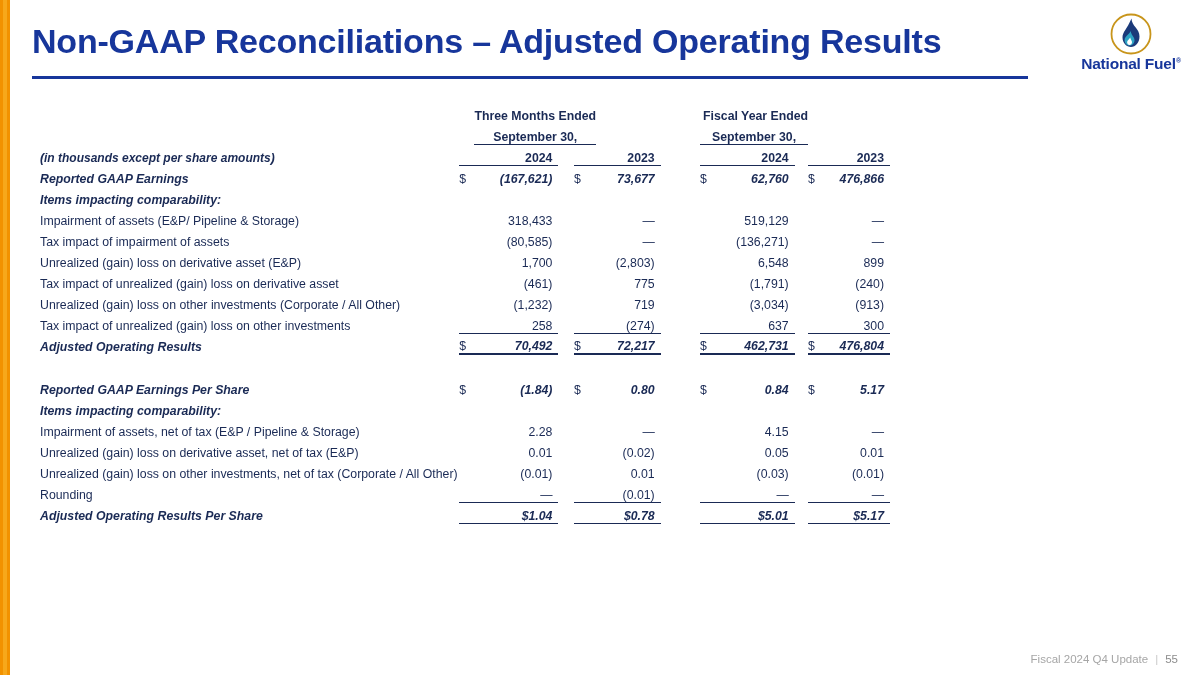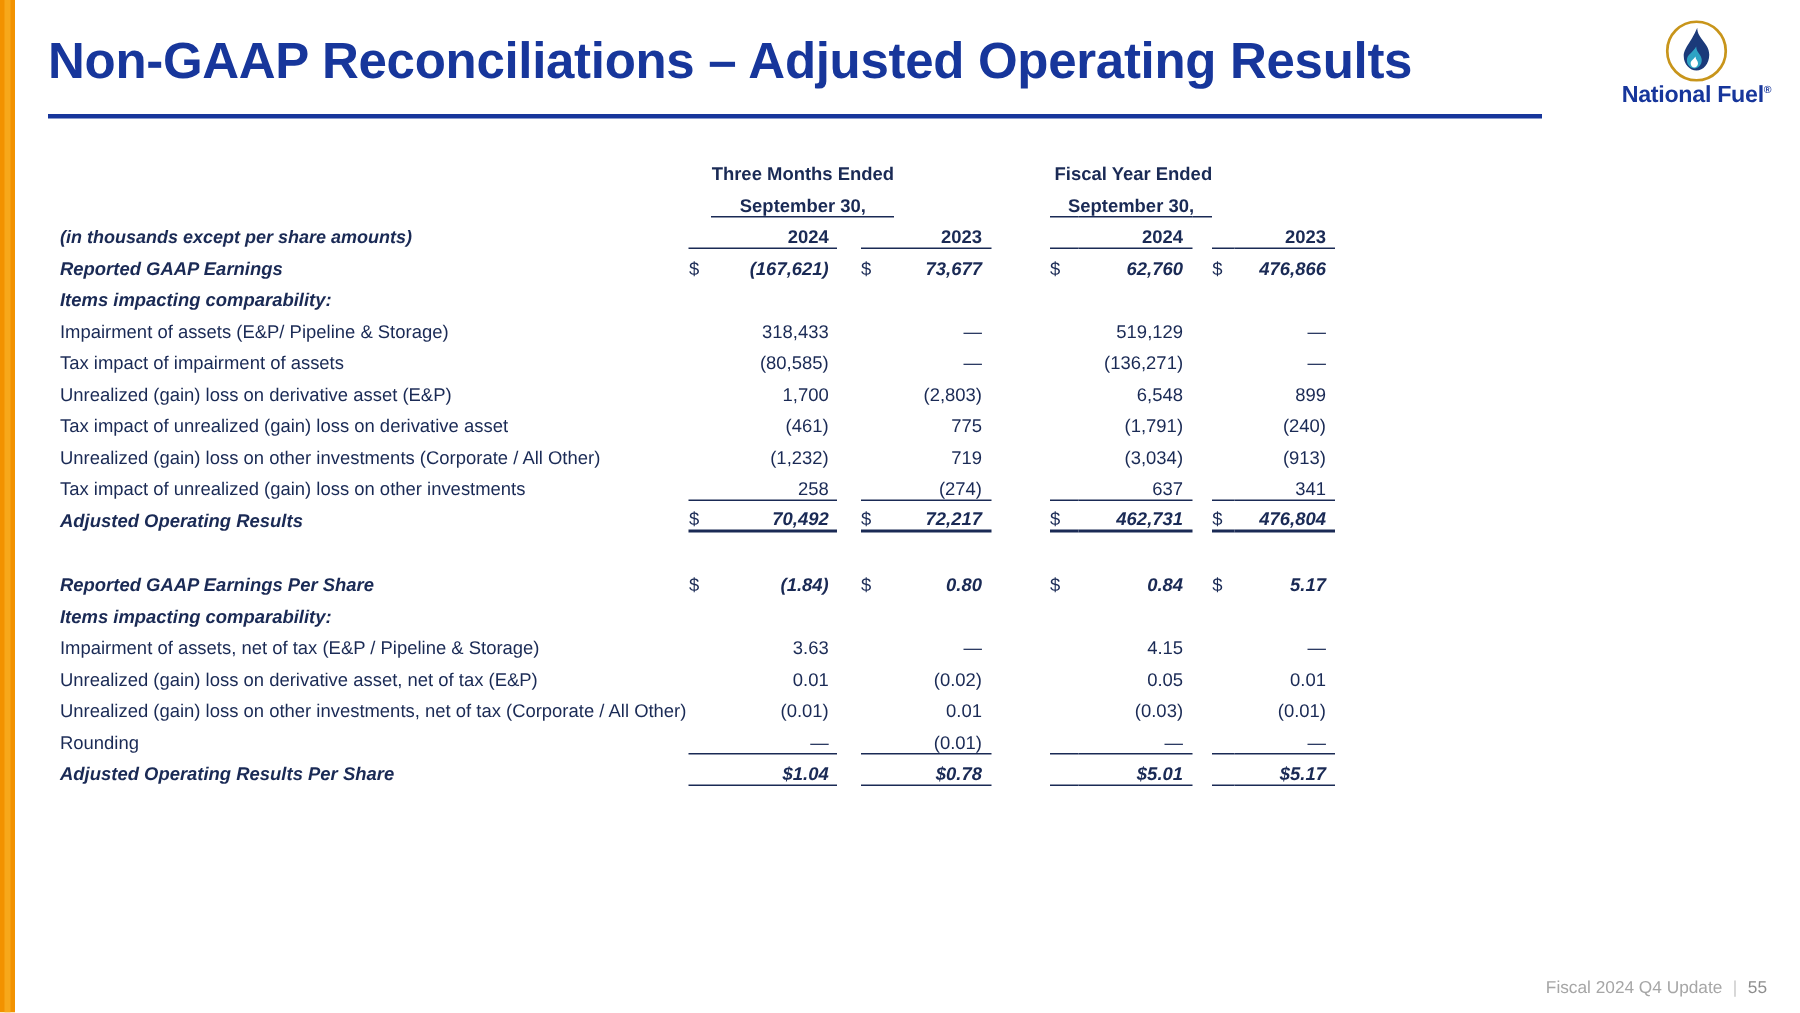--- a/index.html
+++ b/index.html
@@ -293,21 +293,21 @@
         <td class="c-sym bb"></td>
         <td class="c-num bb">258</td>
         <td style="width: 14px;"></td>
         <td class="c-sym bb"></td>
         <td class="c-num bb">(274)</td>
         <td class="c-gap"></td>
         <td class="c-sym bb"></td>
         <td class="c-num bb">637</td>
         <td style="width: 14px;"></td>
         <td class="c-sym bb"></td>
-        <td class="c-num bb">341</td>
+        <td class="c-num bb">300</td>
       </tr>
       <tr class="rowh">
         <td class="c-label bold">Adjusted Operating Results</td>
         <td class="c-sym bt bbh">$</td>
         <td class="c-num bold bt bbh">70,492</td>
         <td style="width: 14px;"></td>
         <td class="c-sym bt bbh">$</td>
         <td class="c-num bold bt bbh">72,217</td>
         <td class="c-gap"></td>
         <td class="c-sym bt bbh">$</td>
@@ -343,21 +343,21 @@
         <td class="c-gap"></td>
         <td class="c-sym"></td>
         <td class="c-num bold"></td>
         <td style="width: 14px;"></td>
         <td class="c-sym"></td>
         <td class="c-num bold"></td>
       </tr>
       <tr class="rowh">
         <td class="c-label">Impairment of assets, net of tax (E&amp;P / Pipeline &amp; Storage)</td>
         <td class="c-sym "></td>
-        <td class="c-num ">3.63</td>
+        <td class="c-num ">2.28</td>
         <td style="width: 14px;"></td>
         <td class="c-sym "></td>
         <td class="c-num ">—</td>
         <td class="c-gap"></td>
         <td class="c-sym "></td>
         <td class="c-num ">4.15</td>
         <td style="width: 14px;"></td>
         <td class="c-sym "></td>
         <td class="c-num ">—</td>
       </tr>

